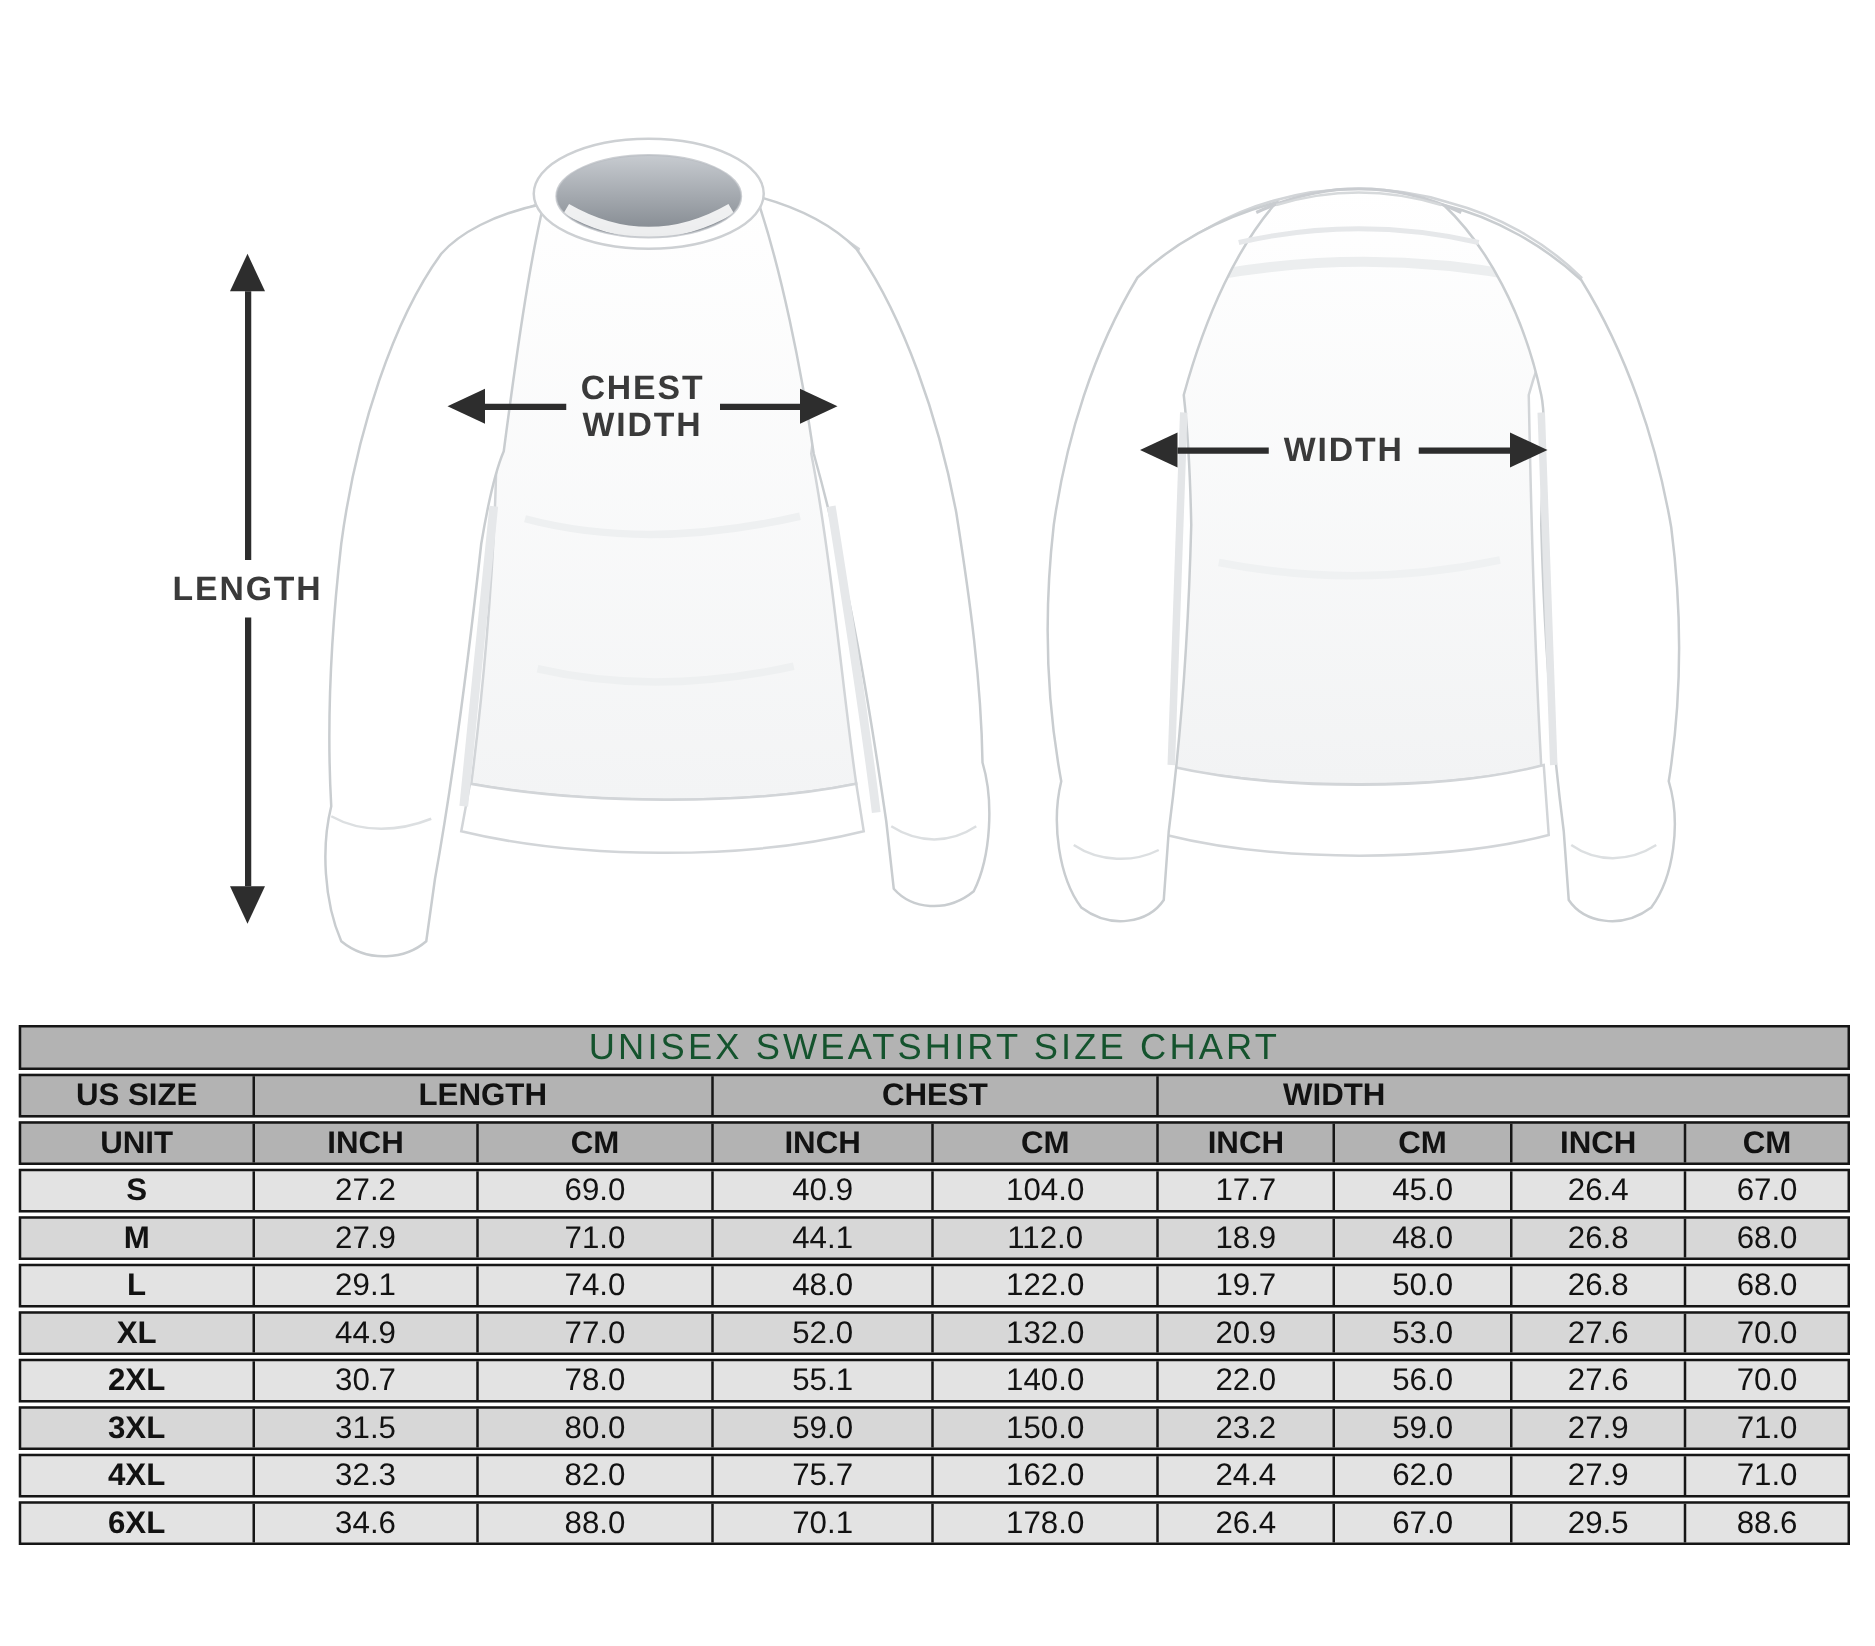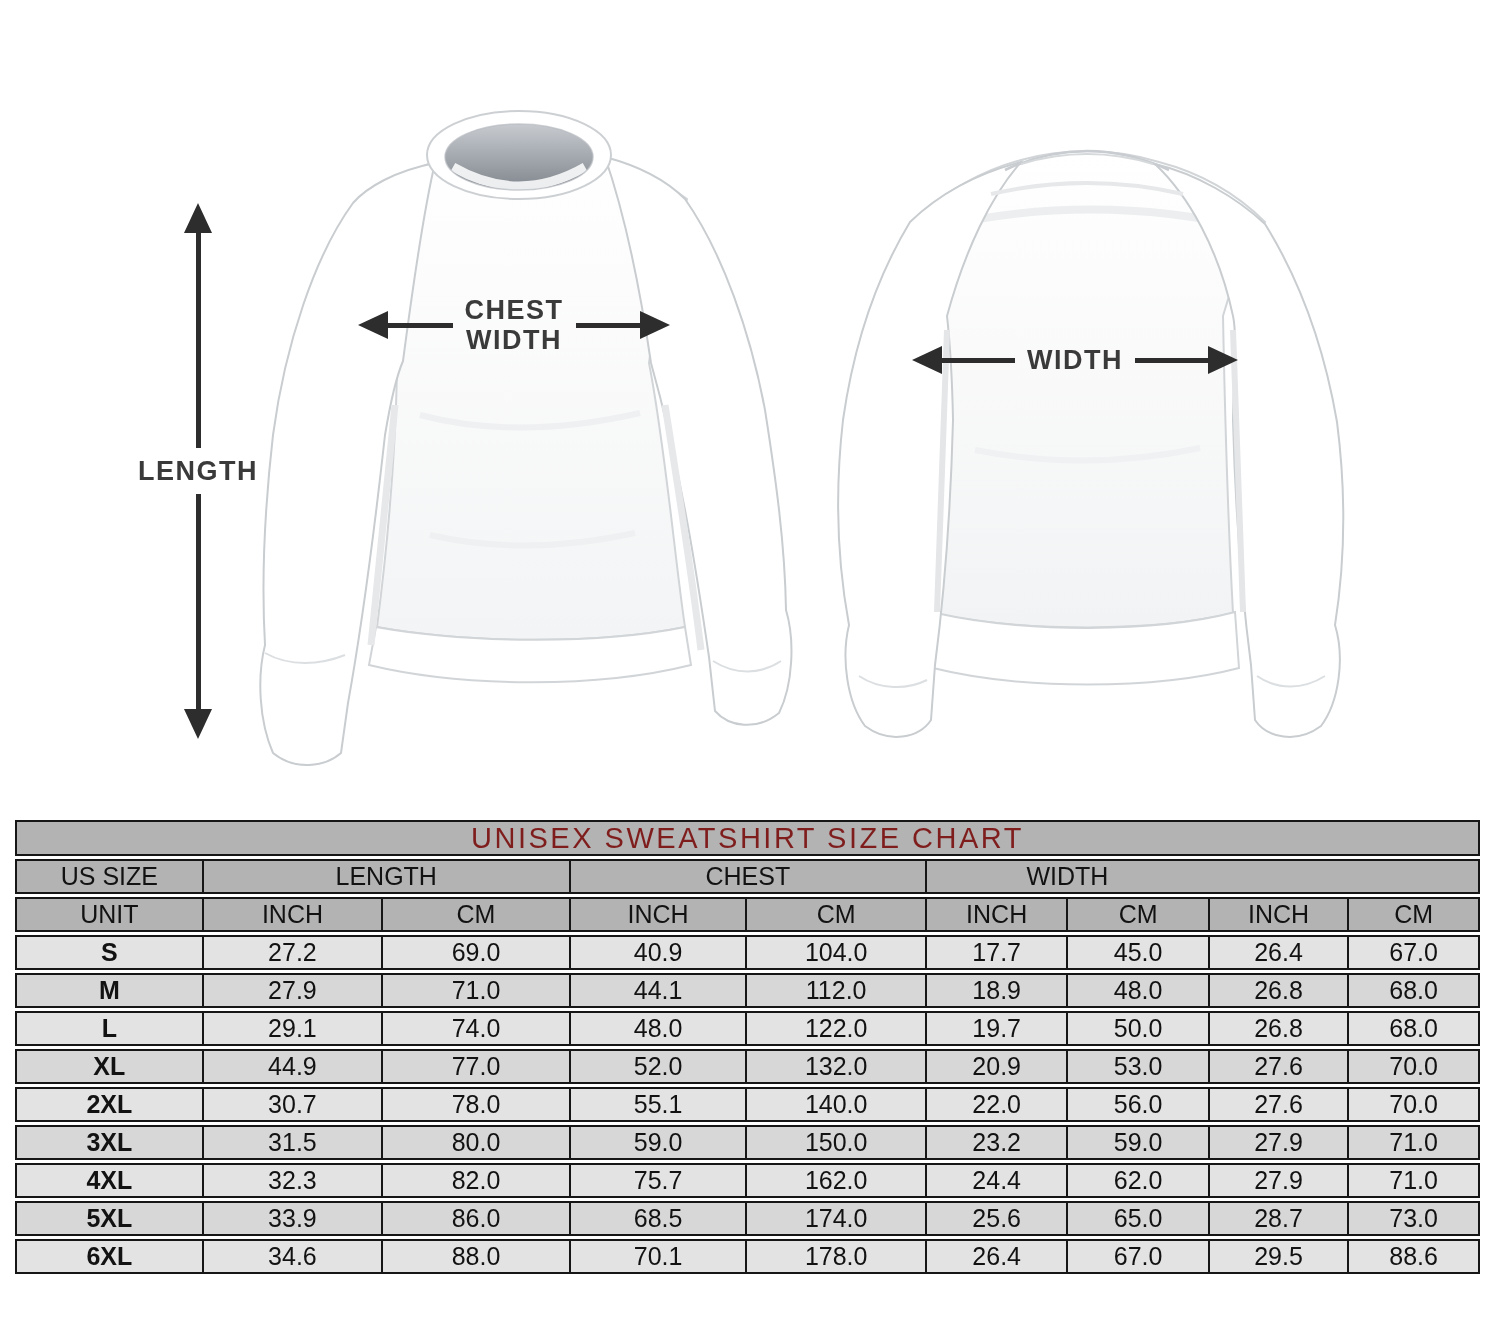--- a/index.html
+++ b/index.html
@@ -37,22 +37,22 @@
   .measure.chest{left:358px;top:285px;width:312px;height:80px;}
   .measure.backwidth{left:912px;top:332px;width:326px;height:56px;}
 
   
   .chart{position:absolute;left:15px;top:820px;width:1465px;}
   .trow{display:grid;grid-template-columns:var(--cols);border:2px solid var(--c-border);background:var(--c-row-a);height:35px;margin-top:3px;}
   .trow:first-child{margin-top:0;height:36px;}
   .cell{display:flex;align-items:center;justify-content:center;font-size:25px;color:var(--c-ink);border-left:2px solid var(--c-border);overflow:hidden;}
   .cell:first-child{border-left:none;}
   .title-row,.group-row,.unit-row{background:var(--c-head);}
-  .title-cell{grid-column:1 / -1;font-size:29px;font-weight:400;letter-spacing:2.5px;color:#7f1d1d;}
-  .hd{font-weight:400;}
+  .title-cell{grid-column:1 / -1;font-size:29px;font-weight:400;letter-spacing:2.5px;color:#14532d;}
+  .hd{font-weight:700;}
   .span2{grid-column:span 2;}
   .size-cell{font-weight:700;}
   .num-cell{font-weight:400;}
   .data-row.alt{background:var(--c-row-b);}
 </style>
 </head>
 <body>
 
 <div class="canvas">
 
@@ -238,31 +238,20 @@
         <div class="cell size-cell">4XL</div>
         <div class="cell num-cell">32.3</div>
         <div class="cell num-cell">82.0</div>
         <div class="cell num-cell">75.7</div>
         <div class="cell num-cell">162.0</div>
         <div class="cell num-cell">24.4</div>
         <div class="cell num-cell">62.0</div>
         <div class="cell num-cell">27.9</div>
         <div class="cell num-cell">71.0</div>
       </div>
-      <div class="trow data-row alt">
-        <div class="cell size-cell">5XL</div>
-        <div class="cell num-cell">33.9</div>
-        <div class="cell num-cell">86.0</div>
-        <div class="cell num-cell">68.5</div>
-        <div class="cell num-cell">174.0</div>
-        <div class="cell num-cell">25.6</div>
-        <div class="cell num-cell">65.0</div>
-        <div class="cell num-cell">28.7</div>
-        <div class="cell num-cell">73.0</div>
-      </div>
       <div class="trow data-row">
         <div class="cell size-cell">6XL</div>
         <div class="cell num-cell">34.6</div>
         <div class="cell num-cell">88.0</div>
         <div class="cell num-cell">70.1</div>
         <div class="cell num-cell">178.0</div>
         <div class="cell num-cell">26.4</div>
         <div class="cell num-cell">67.0</div>
         <div class="cell num-cell">29.5</div>
         <div class="cell num-cell">88.6</div>

